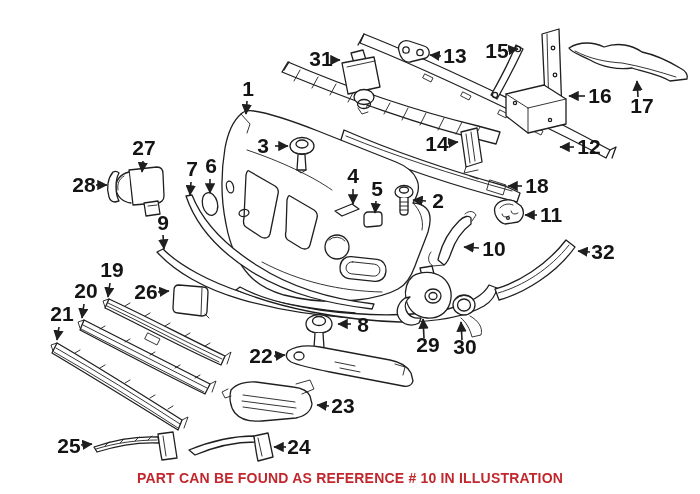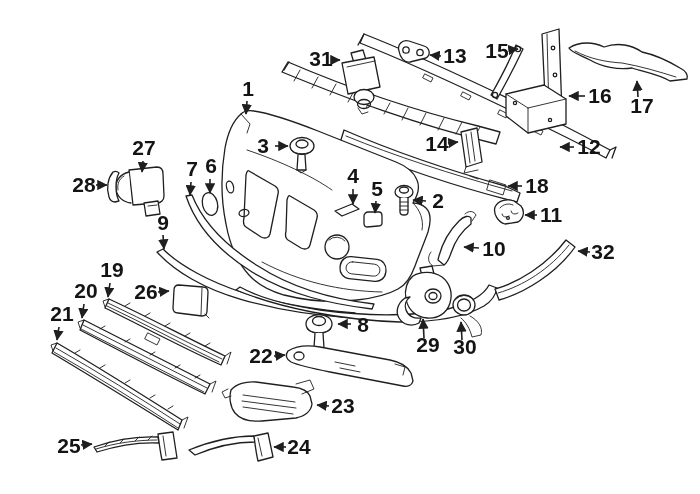--- a/index.html
+++ b/index.html
@@ -369,13 +369,14 @@
   <g class="callout">
         <line x1="332" y1="60" x2="340" y2="60" marker-end="url(#arr)"></line>
         <text x="321" y="66">31</text>
       </g>
   <g class="callout">
         <line x1="590" y1="252" x2="578" y2="251" marker-end="url(#arr)"></line>
         <text x="603" y="259">32</text>
       </g>
 </svg>
 
+<div class="note">PART CAN BE FOUND AS REFERENCE # 10 IN ILLUSTRATION</div>
 </div>
 
 </body></html>

